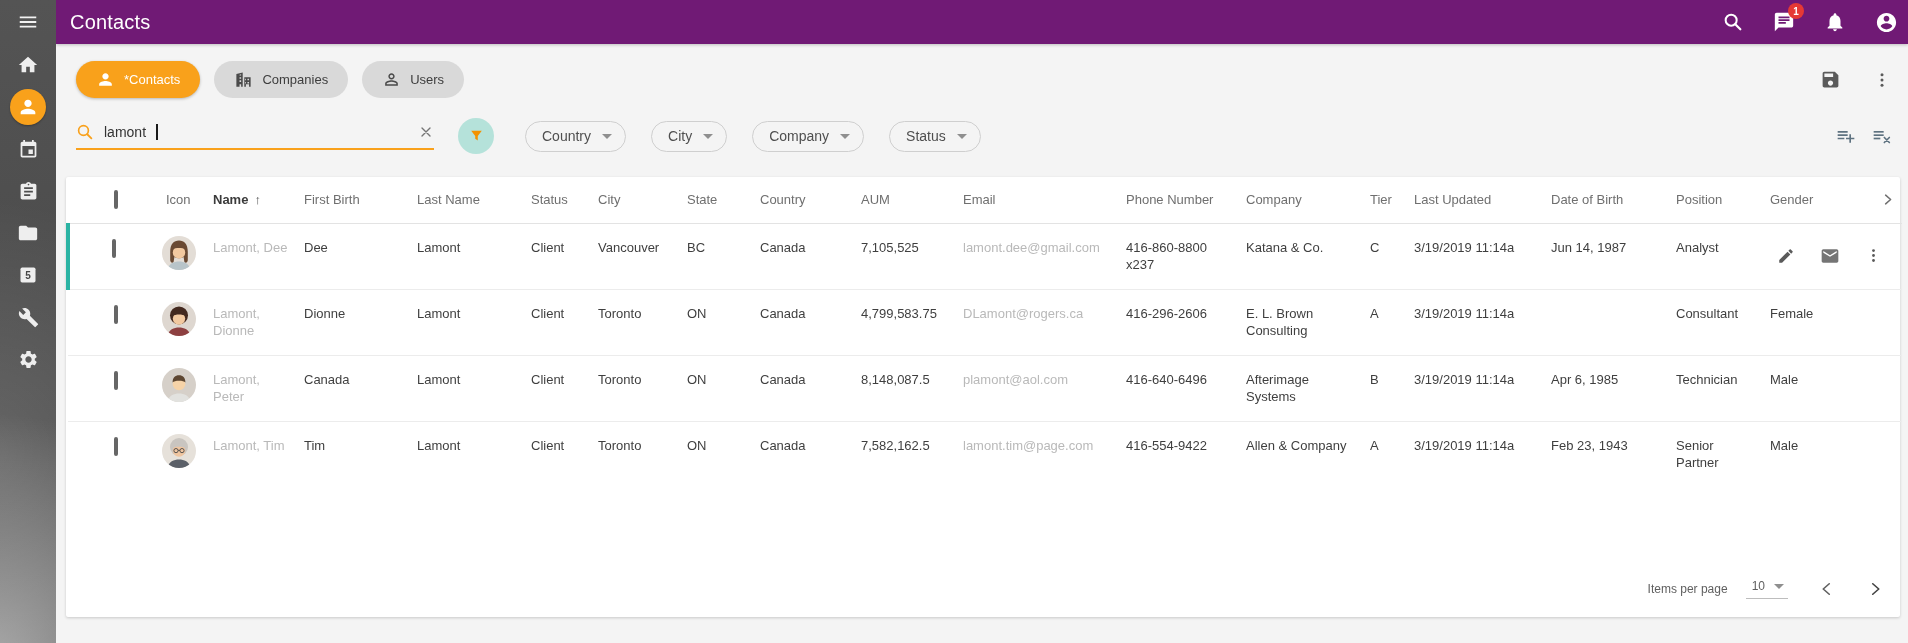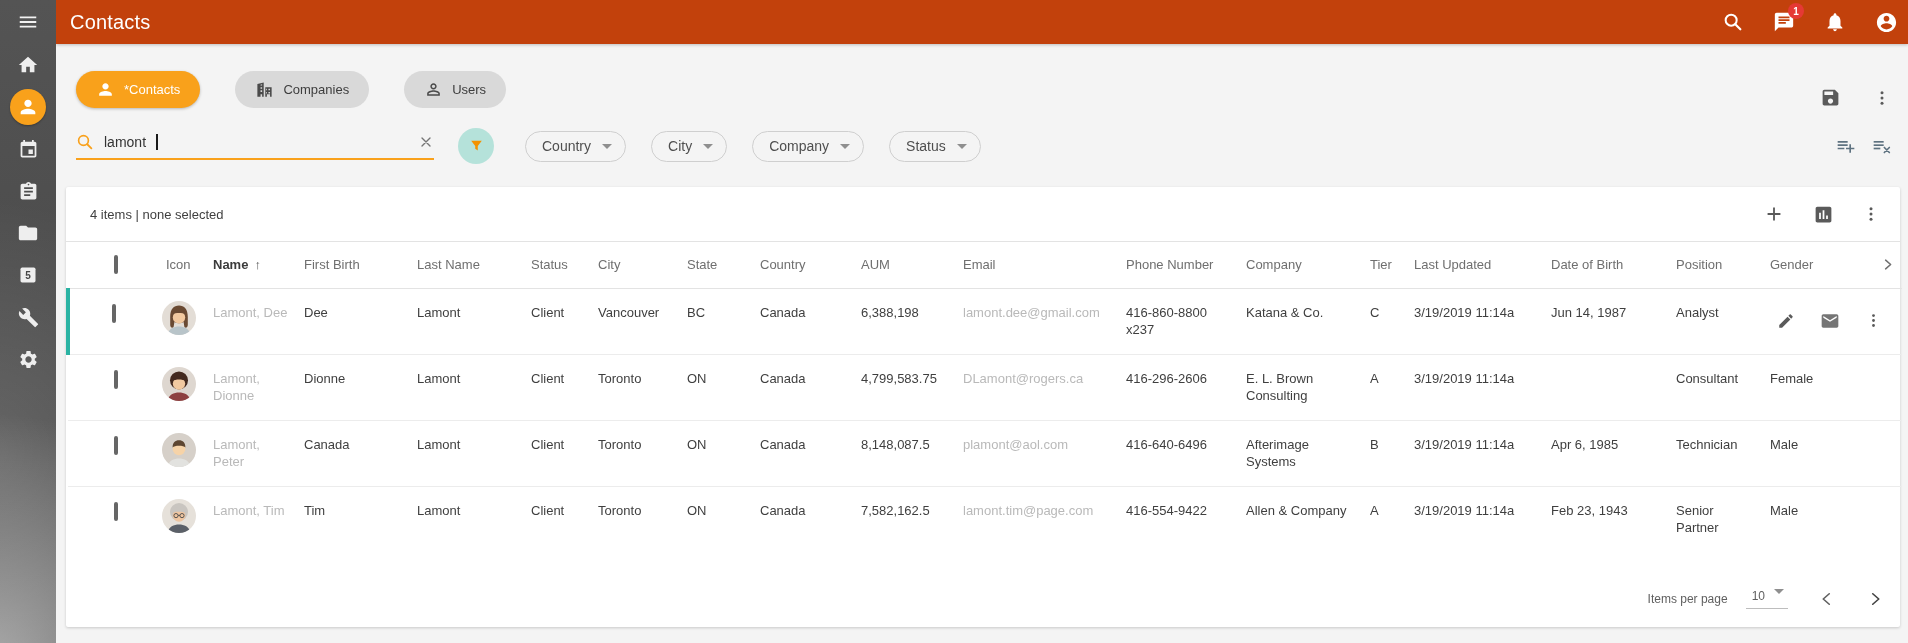--- a/index.html
+++ b/index.html
@@ -15,31 +15,31 @@
       radial-gradient(circle at -30% 70%, rgba(255,255,255,.16), rgba(255,255,255,0) 55%),
       linear-gradient(180deg,#545454,#434343);
   }
   .menu-slot { height:44px; display:flex; align-items:center; justify-content:center; width:100%; }
   .nav-item { height:42px; width:100%; display:flex; align-items:center; justify-content:center; cursor:pointer; }
   .nav-item:first-of-type { margin-top:22px; }
   .active-bubble { width:36px; height:36px; border-radius:50%; background:#f9a11b; display:flex; align-items:center; justify-content:center; box-shadow:0 1px 2px rgba(0,0,0,.3); }
 
   
   .main { flex:1; display:flex; flex-direction:column; min-width:0; }
-  .topbar { height:44px; background:#c2410c; display:flex; align-items:center; box-shadow:0 1px 3px rgba(0,0,0,.22); position:relative; z-index:4; }
+  .topbar { height:44px; background:#701a75; display:flex; align-items:center; box-shadow:0 1px 3px rgba(0,0,0,.22); position:relative; z-index:4; }
   .topbar-title { color:#fff; font-size:20px; font-weight:500; margin-left:14px; letter-spacing:.2px; }
   .topbar-right { margin-left:auto; margin-right:10px; display:flex; align-items:center; gap:27px; }
   .tb-icon { position:relative; width:24px; height:24px; display:flex; align-items:center; justify-content:center; cursor:pointer; }
   .badge { position:absolute; top:-7px; right:-8px; min-width:16px; height:16px; border-radius:8px; background:#e53935; color:#fff; font-size:10px; display:flex; align-items:center; justify-content:center; padding:0 4px; font-weight:700; }
 
   
-  .tabs-row { display:flex; align-items:flex-end; padding:17px 9px 0 20px;gap:21px; }
+  .tabs-row { display:flex; align-items:center; padding:17px 9px 0 20px; }
   .pill { height:37px; border-radius:19px; display:inline-flex; align-items:center; gap:9px; padding:0 20px; font-size:13px; font-weight:500; cursor:pointer; }
   .pill-active { background:#f9a11b; color:#fff; box-shadow:0 1px 3px rgba(0,0,0,.25); }
-  .pill-gray { background:#d9d9d9; color:#3d3d3d; margin-left:14px;margin-top:10px; }
+  .pill-gray { background:#d9d9d9; color:#3d3d3d; margin-left:14px; }
   .tabs-right { margin-left:auto; display:flex; align-items:center; gap:32px; padding-right:8px; }
   .flat-icon { cursor:pointer; display:flex; align-items:center; justify-content:center; }
 
   
   .filter-row { display:flex; align-items:center; padding:20px 14px 0 20px; }
   .search-box { width:358px; display:flex; align-items:center; gap:10px; border-bottom:2px solid #f9a11b; padding-bottom:7px; cursor:text; }
   .search-text { font-size:14px; color:#333; }
   .caret { width:1.5px; height:16px; background:#1a1a1a; }
   .search-clear { margin-left:auto; cursor:pointer; display:flex; }
   .funnel-btn { margin-left:24px; width:36px; height:36px; border-radius:50%; background:#b5e2da; display:flex; align-items:center; justify-content:center; cursor:pointer; }
@@ -65,21 +65,21 @@
   tr.highlight td:first-child { border-left:4px solid #2bb3a3; padding-left:42px; }
   td.cb-cell { padding-top:16px; }
   td.icon-cell { padding-top:12px; padding-left:0; }
   .muted { color:#b9b9b9; }
   .checkbox { width:16px; height:16px; border:2px solid #666; border-radius:2px; background:#fff; cursor:pointer; }
   .avatar { width:34px; height:34px; border-radius:50%; overflow:hidden; display:block; }
   .row-actions { display:flex; align-items:center; justify-content:flex-end; gap:25px; padding-right:10px; height:30px; margin-top:2px; }
 
   
   .paginator { position:absolute; right:16px; bottom:18px; display:flex; align-items:center; font-size:12px; color:#5f5f5f; }
-  .page-size { display:flex; gap:9px; margin-left:18px; border-bottom:1px solid #bdbdbd; padding:0 4px 5px 6px; cursor:pointer; }
+  .page-size { display:flex; align-items:center; gap:9px; margin-left:18px; border-bottom:1px solid #bdbdbd; padding:0 4px 5px 6px; cursor:pointer; }
   .pg-btn { cursor:pointer; display:flex; margin-left:30px; }
   svg { display:block; }
 </style>
 </head>
 <body>
 
 <div class="app">
 
   <aside class="sidebar">
     <div class="menu-slot flat-icon">
@@ -249,44 +249,20 @@
                 <rect x="2" y="10" width="12" height="2"></rect>
                 <rect x="2" y="14" width="8" height="2"></rect>
               </g>
               <path stroke="#5e7280" stroke-width="2" stroke-linecap="round" d="M14.8 13.8l6 6M20.8 13.8l-6 6"></path>
             </svg>
         </span>
       </span>
     </div>
 
     <div class="card">
-      <div class="card-toolbar">
-        <span class="summary">4 items | none selected</span>
-        <span class="card-toolbar-right">
-          <span class="flat-icon">
-            <svg width="22" height="22" viewBox="0 0 24 24">
-                <path fill="#5a5a5a" d="M19 13h-6v6h-2v-6H5v-2h6V5h2v6h6v2z"></path>
-              </svg>
-          </span>
-          <span class="flat-icon">
-            <svg width="21" height="21" viewBox="0 0 24 24">
-                <path fill="#5a5a5a" d="M19 3H5c-1.1 0-2 .9-2 2v14c0 1.1.9 2 2 2h14c1.1 0 2-.9 2-2V5c0-1.1-.9-2-2-2zM9 17H7v-7h2v7zm4 0h-2V7h2v10zm4 0h-2v-4h2v4z"></path>
-              </svg>
-          </span>
-          <span class="flat-icon">
-            <svg width="18" height="18" viewBox="0 0 24 24">
-                <g fill="#5a5a5a">
-                  <circle cx="12" cy="5" r="2"></circle>
-                  <circle cx="12" cy="12" r="2"></circle>
-                  <circle cx="12" cy="19" r="2"></circle>
-                </g>
-              </svg>
-          </span>
-        </span>
-      </div>
 
       <table>
         <colgroup>
           <col style="width:94px">
             <col style="width:47px">
             <col style="width:91px">
             <col style="width:113px">
           <col style="width:114px">
             <col style="width:67px">
             <col style="width:89px">
@@ -345,21 +321,21 @@
                   </svg>
             </span>
               </td>
             <td class="muted">Lamont, Dee</td>
             <td>Dee</td>
             <td>Lamont</td>
             <td>Client</td>
             <td>Vancouver</td>
             <td>BC</td>
             <td>Canada</td>
-            <td>6,388,198</td>
+            <td>7,105,525</td>
             <td class="muted">lamont.dee@gmail.com</td>
             <td>416-860-8800 x237</td>
             <td>Katana &amp; Co.</td>
             <td>C</td>
             <td>3/19/2019 11:14a</td>
             <td>Jun 14, 1987</td>
             <td>Analyst</td>
             <td colspan="2">
               <div class="row-actions">
                 <span class="flat-icon">

